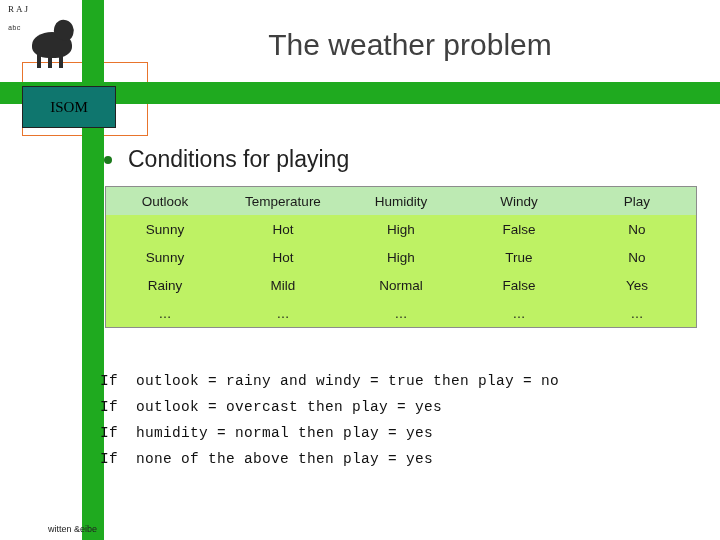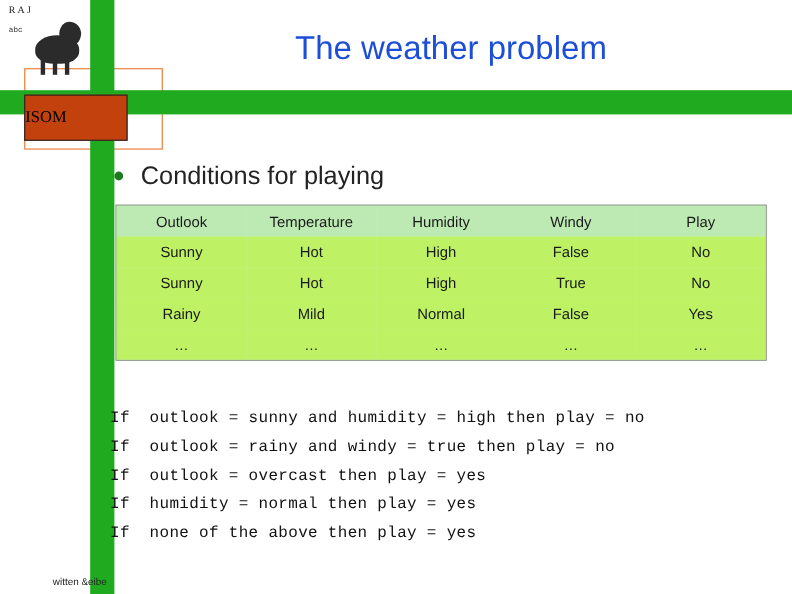--- a/index.html
+++ b/index.html
@@ -101,25 +101,26 @@
   .logo-animal .leg1 { left: 13px; }
   .logo-animal .leg2 { left: 24px; }
   .logo-animal .leg3 { left: 35px; }
 
   .isom-box {
     position: absolute;
     left: 22px;
     top: 86px;
     width: 92px;
     height: 40px;
-    background: #c2410c;
+    background: #0f766e;
     border: 1px solid #222;
     z-index: 4;
     display: flex;
     align-items: center;
+    justify-content: center;
   }
   .isom-box span {
     font-family: "Liberation Serif", serif;
     font-size: 15px;
     color: #000;
   }
   .frame-rect {
     position: absolute;
     left: 22px;
     top: 62px;
@@ -130,21 +131,21 @@
   }
 
   
   .title {
     position: absolute;
     left: 120px;
     top: 28px;
     width: 580px;
     text-align: center;
     font-size: 30px;
-    color: #1d4ed8;
+    color: #404040;
     font-family: "Liberation Sans", sans-serif;
     z-index: 5;
   }
 
   
   .bullet-row {
     position: absolute;
     left: 104px;
     top: 146px;
     display: flex;
@@ -302,21 +303,20 @@
         <td>…</td>
         <td>…</td>
         <td>…</td>
         <td>…</td>
       </tr>
     </tbody>
   </table>
 </div>
 
 <div class="rules">
-  <div>If  outlook = sunny and humidity = high then play = no</div>
   <div>If  outlook = rainy and windy = true then play = no</div>
   <div>If  outlook = overcast then play = yes</div>
   <div>If  humidity = normal then play = yes</div>
   <div>If  none of the above then play = yes</div>
 </div>
 
 <div class="footer">
   <span>witten</span>
   <span class="f2">&amp;eibe</span>
 </div>

